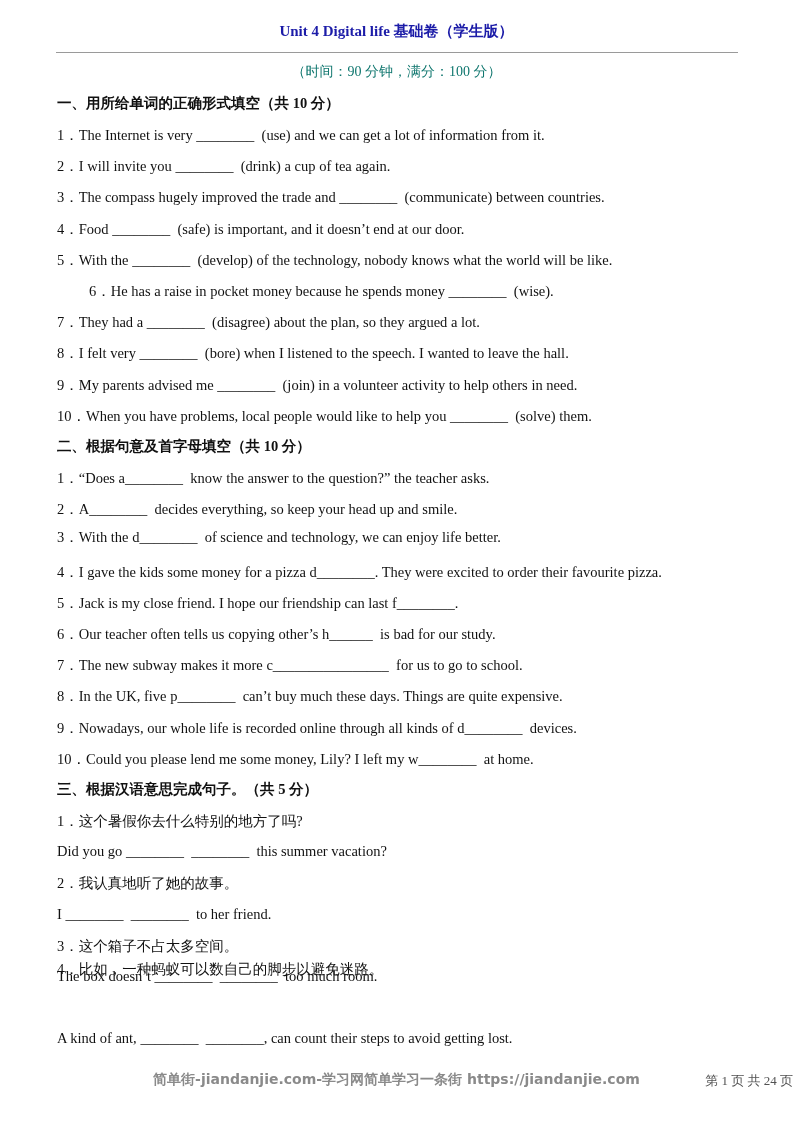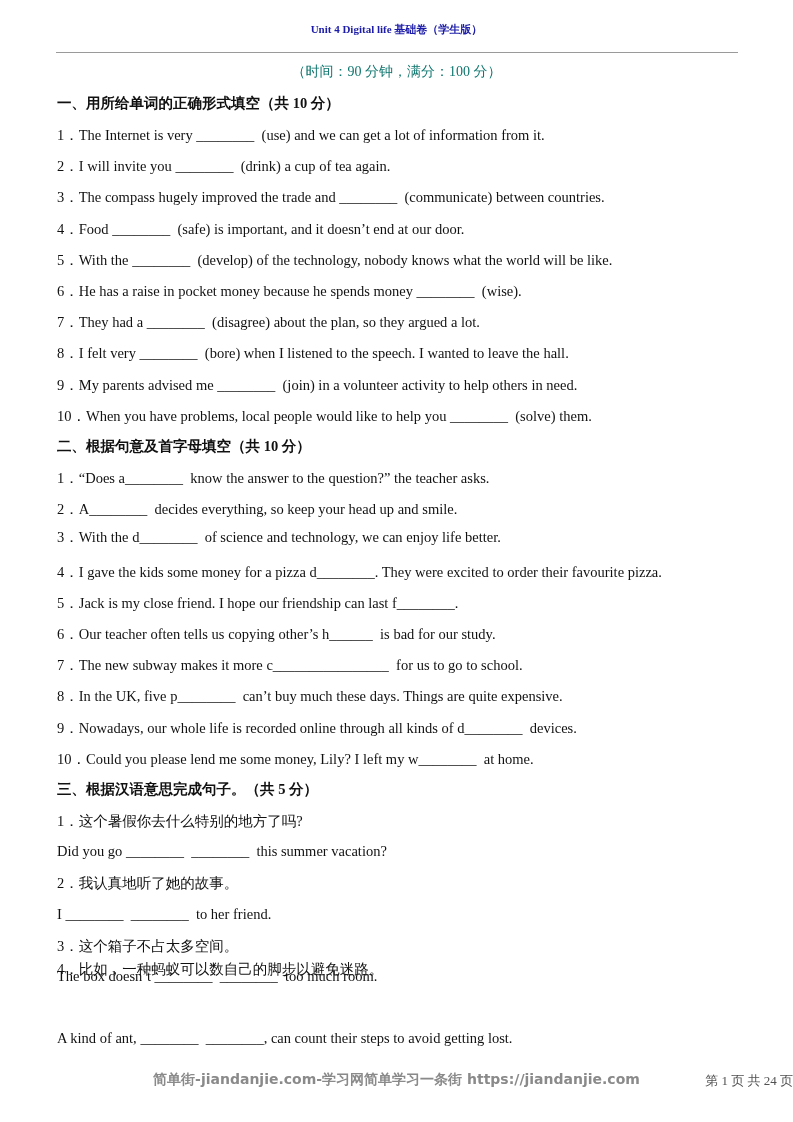--- a/index.html
+++ b/index.html
@@ -3,21 +3,21 @@
   <meta charset="utf-8">
   <style>
     html, body { margin: 0; padding: 0; background: #ffffff; }
     body {
       width: 793px; height: 1122px; position: relative; overflow: hidden;
       font-family: "Liberation Serif", "DejaVu Serif", serif;
       color: #111111;
     }
     .title {
       position: absolute; top: 22px; left: 0; width: 793px; text-align: center;
-      font-size: 11px; font-weight: bold; color: #1c1ca8;
+      font-size: 15px; font-weight: bold; color: #1c1ca8;
     }
     .rule {
       position: absolute; top: 52px; left: 56px; width: 682px; height: 0;
       border-top: 1.5px solid #9a9a9a;
     }
     .subtitle {
       position: absolute; top: 63px; left: 0; width: 793px; text-align: center;
       font-size: 14px; color: #0f766e;
     }
     .line {
@@ -41,21 +41,21 @@
 <div class="rule"></div>
 <div class="subtitle">（时间：90 分钟，满分：100 分）</div>
 
 <div id="content">
     <div class="line heading" style="top: 94px;">一、用所给单词的正确形式填空（共 10 分）</div>
     <div class="line" style="top: 126px;"><span class="num">1．</span><span>The Internet is very </span><span>________</span><span>  (use) and we can get a lot of information from it.</span></div>
     <div class="line" style="top: 157.2px;"><span class="num">2．</span><span>I will invite you </span><span>________</span><span>  (drink) a cup of tea again.</span></div>
     <div class="line" style="top: 188.4px;"><span class="num">3．</span><span>The compass hugely improved the trade and </span><span>________</span><span>  (communicate) between countries.</span></div>
     <div class="line" style="top: 219.6px;"><span class="num">4．</span><span>Food </span><span>________</span><span>  (safe) is important, and it doesn’t end at our door.</span></div>
     <div class="line" style="top: 250.8px;"><span class="num">5．</span><span>With the </span><span>________</span><span>  (develop) of the technology, nobody knows what the world will be like.</span></div>
-    <div class="line" style="top: 282px;"><span class="num">6．</span><span>He has a raise in pocket money because he spends money </span><span>________</span><span>  (wise).</span></div>
+    <div class="line" style="top: 282px; margin-left: 32px;"><span class="num">6．</span><span>He has a raise in pocket money because he spends money </span><span>________</span><span>  (wise).</span></div>
     <div class="line" style="top: 313.2px;"><span class="num">7．</span><span>They had a </span><span>________</span><span>  (disagree) about the plan, so they argued a lot.</span></div>
     <div class="line" style="top: 344.4px;"><span class="num">8．</span><span>I felt very </span><span>________</span><span>  (bore) when I listened to the speech. I wanted to leave the hall.</span></div>
     <div class="line" style="top: 375.6px;"><span class="num">9．</span><span>My parents advised me </span><span>________</span><span>  (join) in a volunteer activity to help others in need.</span></div>
     <div class="line" style="top: 406.8px;"><span class="num">10．</span><span>When you have problems, local people would like to help you </span><span>________</span><span>  (solve) them.</span></div>
     <div class="line heading" style="top: 437px;">二、根据句意及首字母填空（共 10 分）</div>
     <div class="line" style="top: 469px;"><span class="num">1．</span><span>“Does a</span><span>________</span><span>  know the answer to the question?” the teacher asks.</span></div>
     <div class="line" style="top: 500.2px;"><span class="num">2．</span><span>A</span><span>________</span><span>  decides everything, so keep your head up and smile.</span></div>
     <div class="line" style="top: 528px;"><span class="num">3．</span><span>With the d</span><span>________</span><span>  of science and technology, we can enjoy life better.</span></div>
     <div class="line" style="top: 562.6px;"><span class="num">4．</span><span>I gave the kids some money for a pizza d</span><span>________</span><span>. They were excited to order their favourite pizza.</span></div>
     <div class="line" style="top: 593.8px;"><span class="num">5．</span><span>Jack is my close friend. I hope our friendship can last f</span><span>________</span><span>.</span></div>

